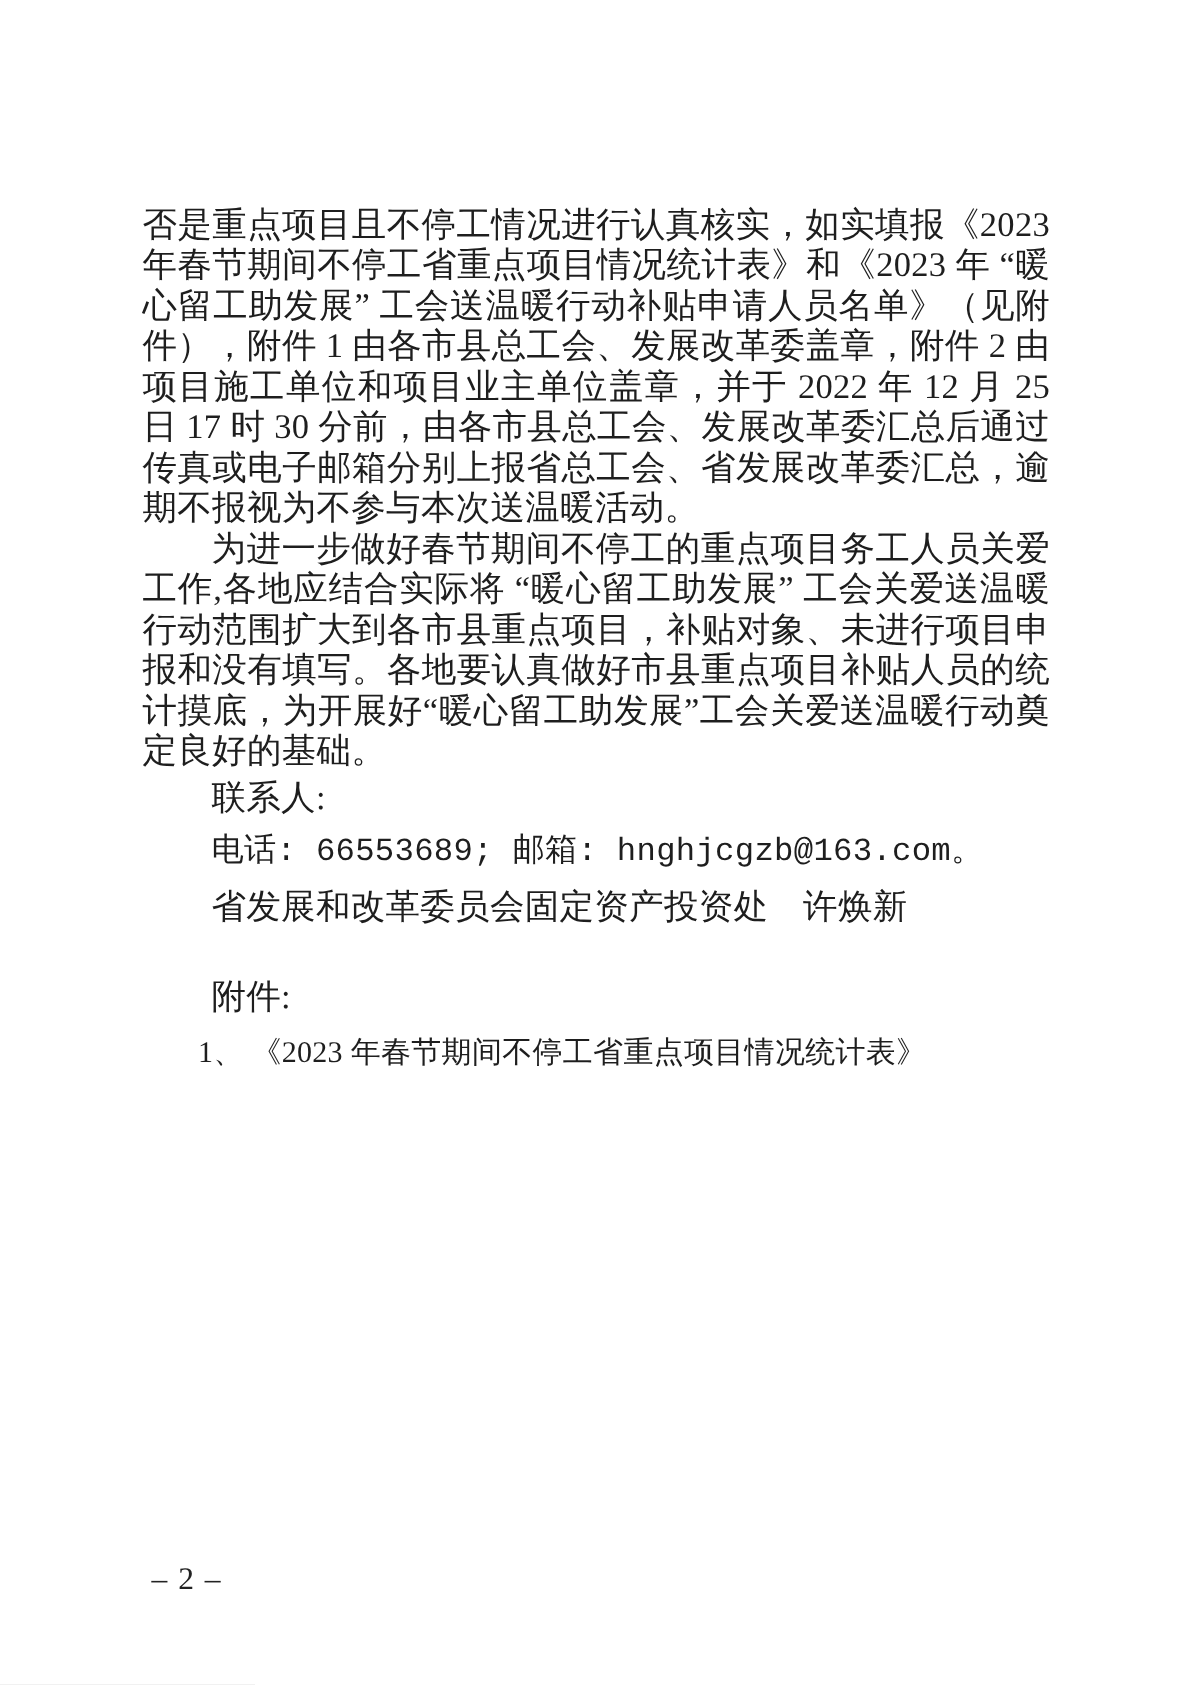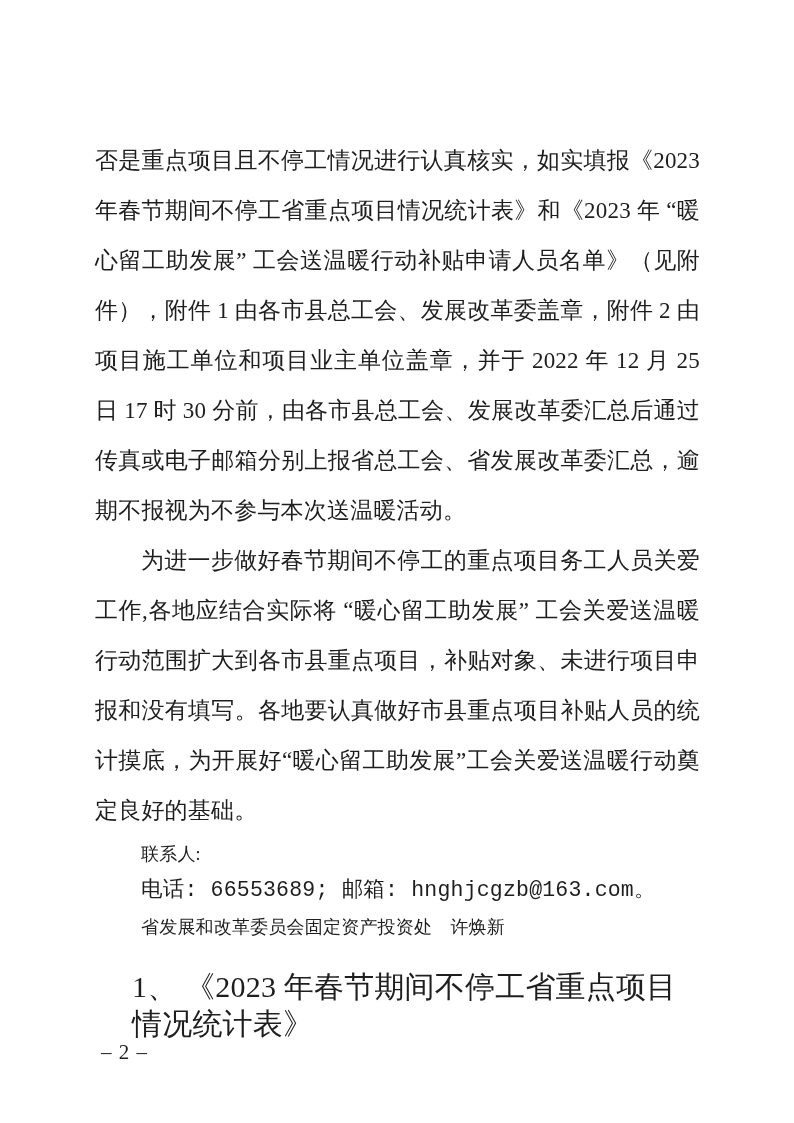--- a/index.html
+++ b/index.html
@@ -15,40 +15,40 @@
     margin: 0 auto;
   }
   .content {
     position: absolute;
     left: 95px;
     top: 136px;
     width: 605px;
   }
   .par {
     font-size: 23px;
-    line-height: 50px;
+    line-height: 27px;
     letter-spacing: 0.2px;
     text-align: justify;
     text-align-last: left;
   }
   .indent { text-indent: 46px; }
   .contact-line {
-    font-size: 18px;
+    font-size: 23px;
     line-height: 36.4px;
     letter-spacing: 0.2px;
     padding-left: 46px;
     text-align: left;
   }
   .latin-mono {
     font-family: Liberation Mono, monospace;
     font-size: 21.5px;
   }
   .section-gap { height: 24px; }
   .attach-item {
-    font-size: 30px;
+    font-size: 20px;
     line-height: 36.4px;
     letter-spacing: 0.2px;
     padding-left: 37px;
     text-align: left;
   }
   .page-number {
     position: absolute;
     left: 101px;
     top: 1040px;
     font-size: 21px;
@@ -70,19 +70,20 @@
     <p class="contact-line">联系人:</p>
 
 
     <p class="contact-line latin-mono">电话: 66553689; 邮箱: hnghjcgzb@163.com。</p>
 
     <p class="contact-line">省发展和改革委员会固定资产投资处　许焕新</p>
 
 
     <div class="section-gap"></div>
 
+    <p class="contact-line">附件:</p>
 
     <p class="attach-item">1、 《2023 年春节期间不停工省重点项目情况统计表》</p>
 
   </div>
 
   <div class="page-number">– 2 –</div>
 </div>
 
 </body></html>

